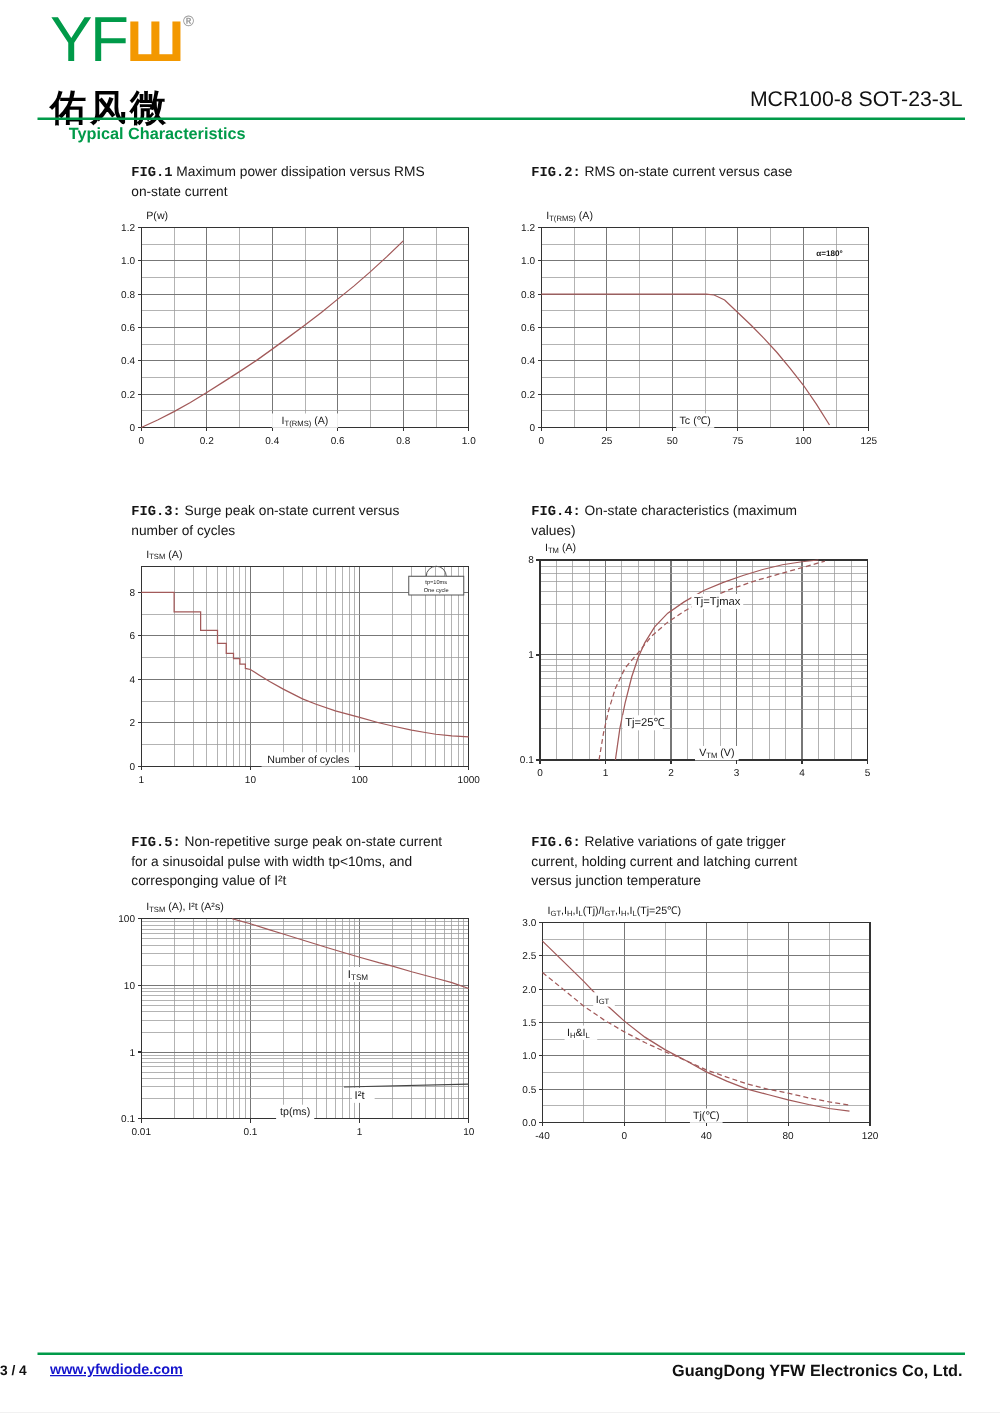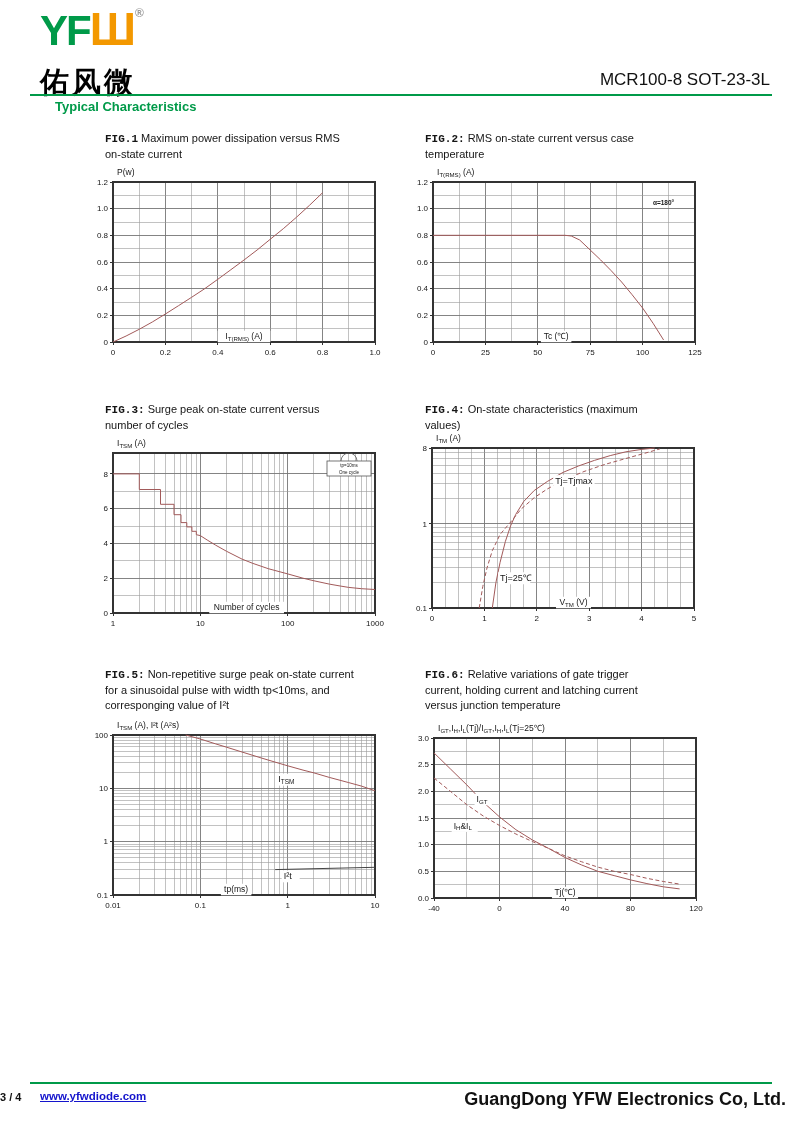--- a/index.html
+++ b/index.html
@@ -1,20 +1,20 @@
 <!DOCTYPE html>
 <html><head>
 <meta charset="utf-8">
 <style>
   html,body{margin:0;padding:0;background:#e8e8e8;}
   .page{position:relative;width:800px;height:1130px;background:#ffffff;margin:0 auto;
         font-family:"Liberation Sans",sans-serif;overflow:hidden;}
   
   .logo{position:absolute;left:40px;top:6px;line-height:1;}
-  .lg-green{color:#009a49;font-weight:bold;font-size:42px;letter-spacing:-2px;}
+  .lg-green{color:#009a49;font-weight:normal;font-size:51px;letter-spacing:-2px;}
   .lg-orange{color:#f39800;font-weight:bold;font-size:46px;letter-spacing:-1px;}
   .lg-reg{color:#9a9a9a;font-size:12px;vertical-align:28px;font-weight:bold;}
   .lg-cn{color:#000000;font-weight:bold;font-size:29px;letter-spacing:3px;margin-top:16px;}
   .part{position:absolute;right:30px;top:70px;font-size:17px;font-weight:normal;color:#111;}
   .hr-green{position:absolute;left:30px;right:28px;top:94px;height:2px;background:#009a49;}
   .section{position:absolute;left:55px;top:99px;font-size:13px;font-weight:bold;color:#009a49;}
   
   .fig-title{position:absolute;width:272px;font-size:11px;line-height:15px;color:#151515;}
   .fig-title b{font-weight:bold;font-family:Liberation Mono, monospace;}
   .fig-title span{display:block;}
@@ -26,42 +26,41 @@
   .chart{position:absolute;}
   #c0{left:85px;top:160px}   #c1{left:405px;top:160px}
   #c2{left:85px;top:431px}   #c3{left:404px;top:426px}
   #c4{left:85px;top:713px}   #c5{left:406px;top:716px}
   
   .f-hr{position:absolute;left:30px;right:28px;top:1082px;height:2px;background:#009a49;}
   .f-link{position:absolute;left:40px;top:1090px;font-size:11.5px;font-weight:bold;
           color:#1414cc;text-decoration:underline;}
   .f-page{position:absolute;left:0;right:0;top:1091px;font-size:11px;
           font-weight:bold;color:#111;}
-  .f-co{position:absolute;right:14px;top:1089px;font-size:18px;font-weight:bold;color:#111;}
+  .f-co{position:absolute;right:30px;top:1089px;font-size:13px;font-weight:bold;color:#111;}
 </style>
 </head>
 <body>
 
 <div class="page">
 
   <div class="logo">
     <span class="lg-green">YF</span><span class="lg-orange">Ш</span><span class="lg-reg">®</span>
     <div class="lg-cn">佑风微</div>
   </div>
   <div class="part">MCR100-8 SOT-23-3L</div>
   <div class="hr-green"></div>
   <div class="section">Typical Characteristics</div>
 
   <div class="fig-title" id="t0">
     <b>FIG.1</b><span class="l1"> Maximum power dissipation versus RMS</span>
     <span>on-state current</span>
   </div>
   <div class="fig-title" id="t1">
     <b>FIG.2:</b><span class="l1"> RMS on-state current versus case</span>
-    <span>temperature</span>
   </div>
   <div class="fig-title" id="t2">
     <b>FIG.3:</b><span class="l1"> Surge peak on-state current versus</span>
     <span>number of cycles</span>
   </div>
   <div class="fig-title" id="t3">
     <b>FIG.4:</b><span class="l1"> On-state characteristics (maximum</span>
     <span>values)</span>
   </div>
   <div class="fig-title" id="t4">

